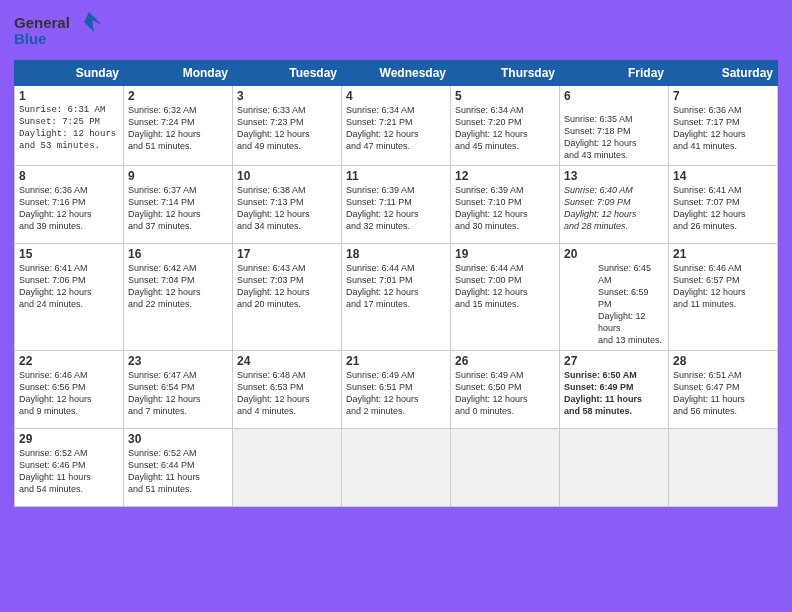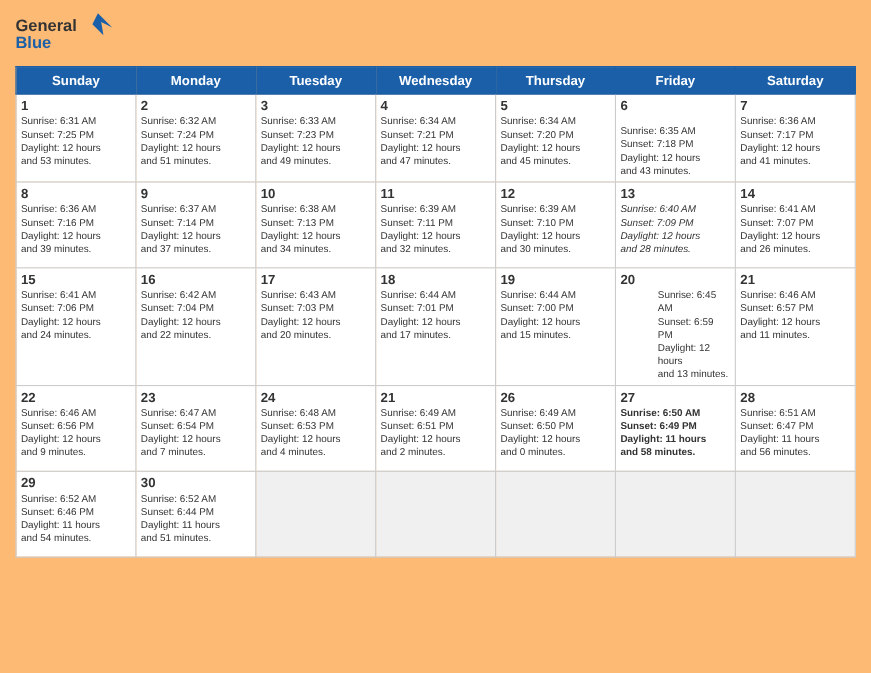--- a/index.html
+++ b/index.html
@@ -7,21 +7,21 @@
       font-family: Arial, sans-serif;
       background: #fff;
       width: 792px;
       height: 612px;
       overflow: hidden;
     }
     .container {
       width: 792px;
       min-height: 612px;
       padding: 10px 14px 10px 14px;
-      background: #fdba74;
+      background: #8b5cf6;
     }
     .header {
       display: flex;
       justify-content: space-between;
       align-items: flex-start;
       margin-bottom: 8px;
     }
     .logo {
       display: flex;
       align-items: center;
@@ -43,21 +43,21 @@
       width: 100%;
       border-collapse: collapse;
       table-layout: fixed;
     }
     .calendar th {
       background: #1a5fa8;
       color: #fff;
       font-size: 12px;
       font-weight: bold;
       padding: 5px 4px;
-      text-align: center;
+      text-align: right;
       border: 1px solid #1a5fa8;
     }
     .calendar td {
       border: 1px solid #ccc;
       vertical-align: top;
       padding: 3px 4px;
       font-size: 9.5px;
       color: #333;
       height: 78px;
       background: #fff;
@@ -107,21 +107,21 @@
           <th>Thursday</th>
           <th>Friday</th>
           <th>Saturday</th>
         </tr>
     </thead>
     <tbody id="calendar-body">
 
     <tr>
           <td>
             <span class="day-num">1</span>
-            <div class="day-detail" style="white-space: pre-line;">Sunrise: 6:31 AM
+            <div class="day-detail" style="white-space: pre-line; font-family: Liberation Mono, monospace;">Sunrise: 6:31 AM
 Sunset: 7:25 PM
 Daylight: 12 hours
 and 53 minutes.</div>
           </td>
           <td>
             <span class="day-num">2</span>
             <div class="day-detail" style="white-space: pre-line;">Sunrise: 6:32 AM
 Sunset: 7:24 PM
 Daylight: 12 hours
 and 51 minutes.</div>

